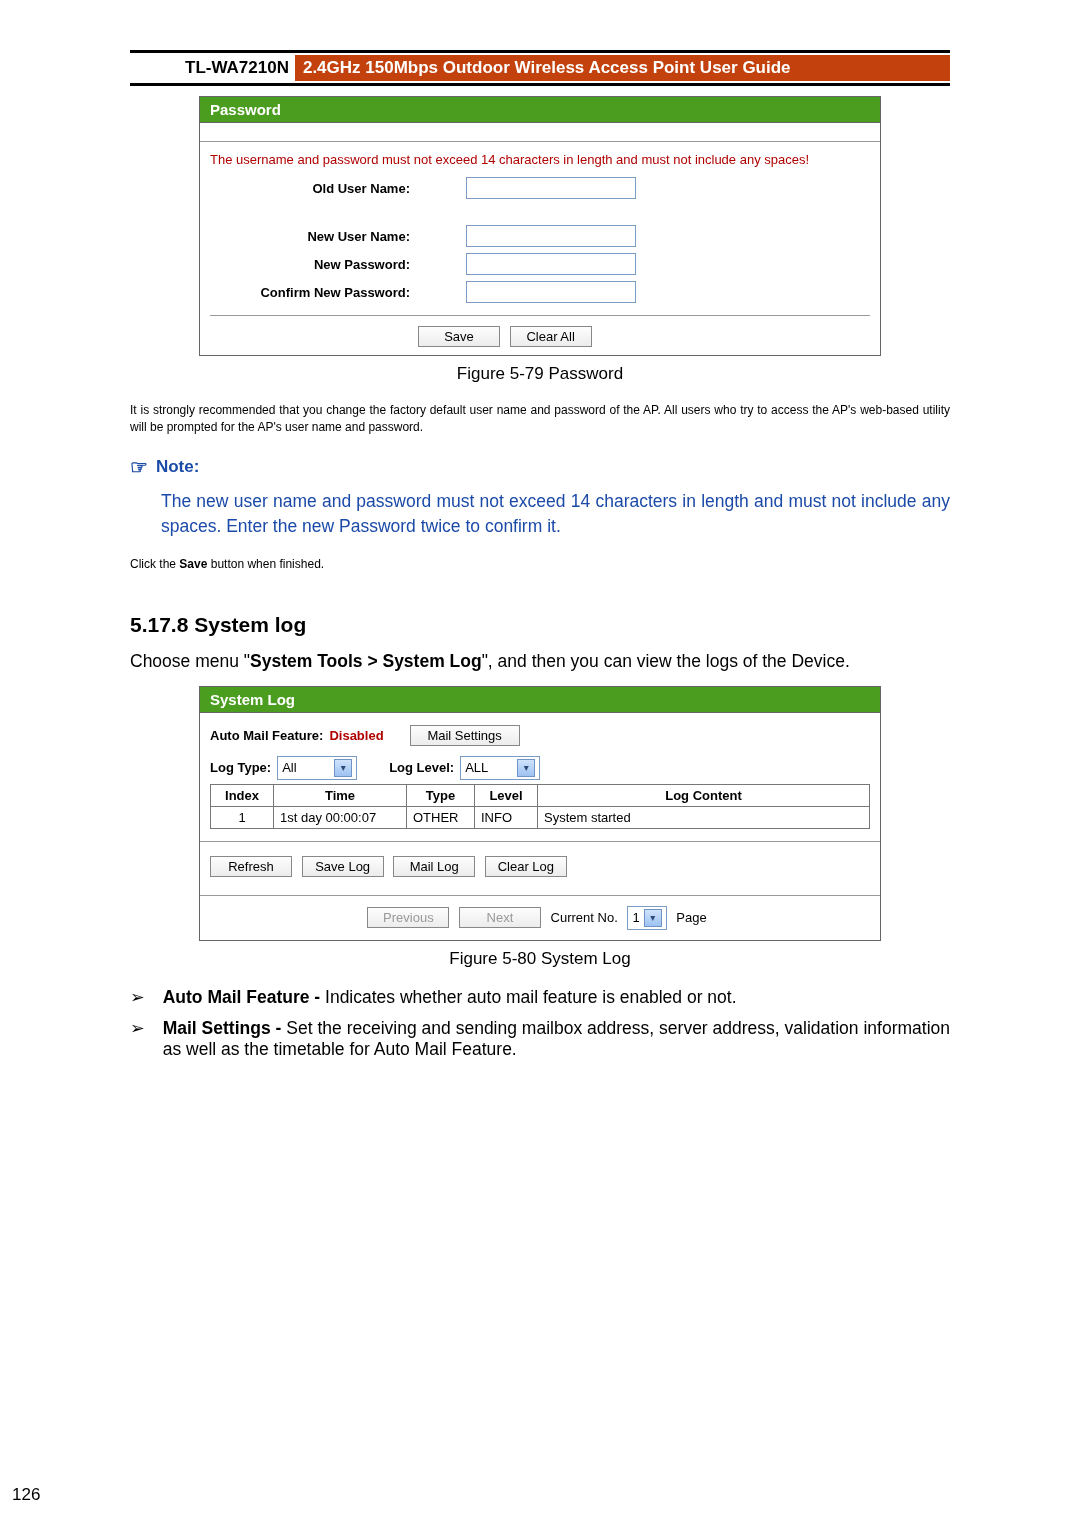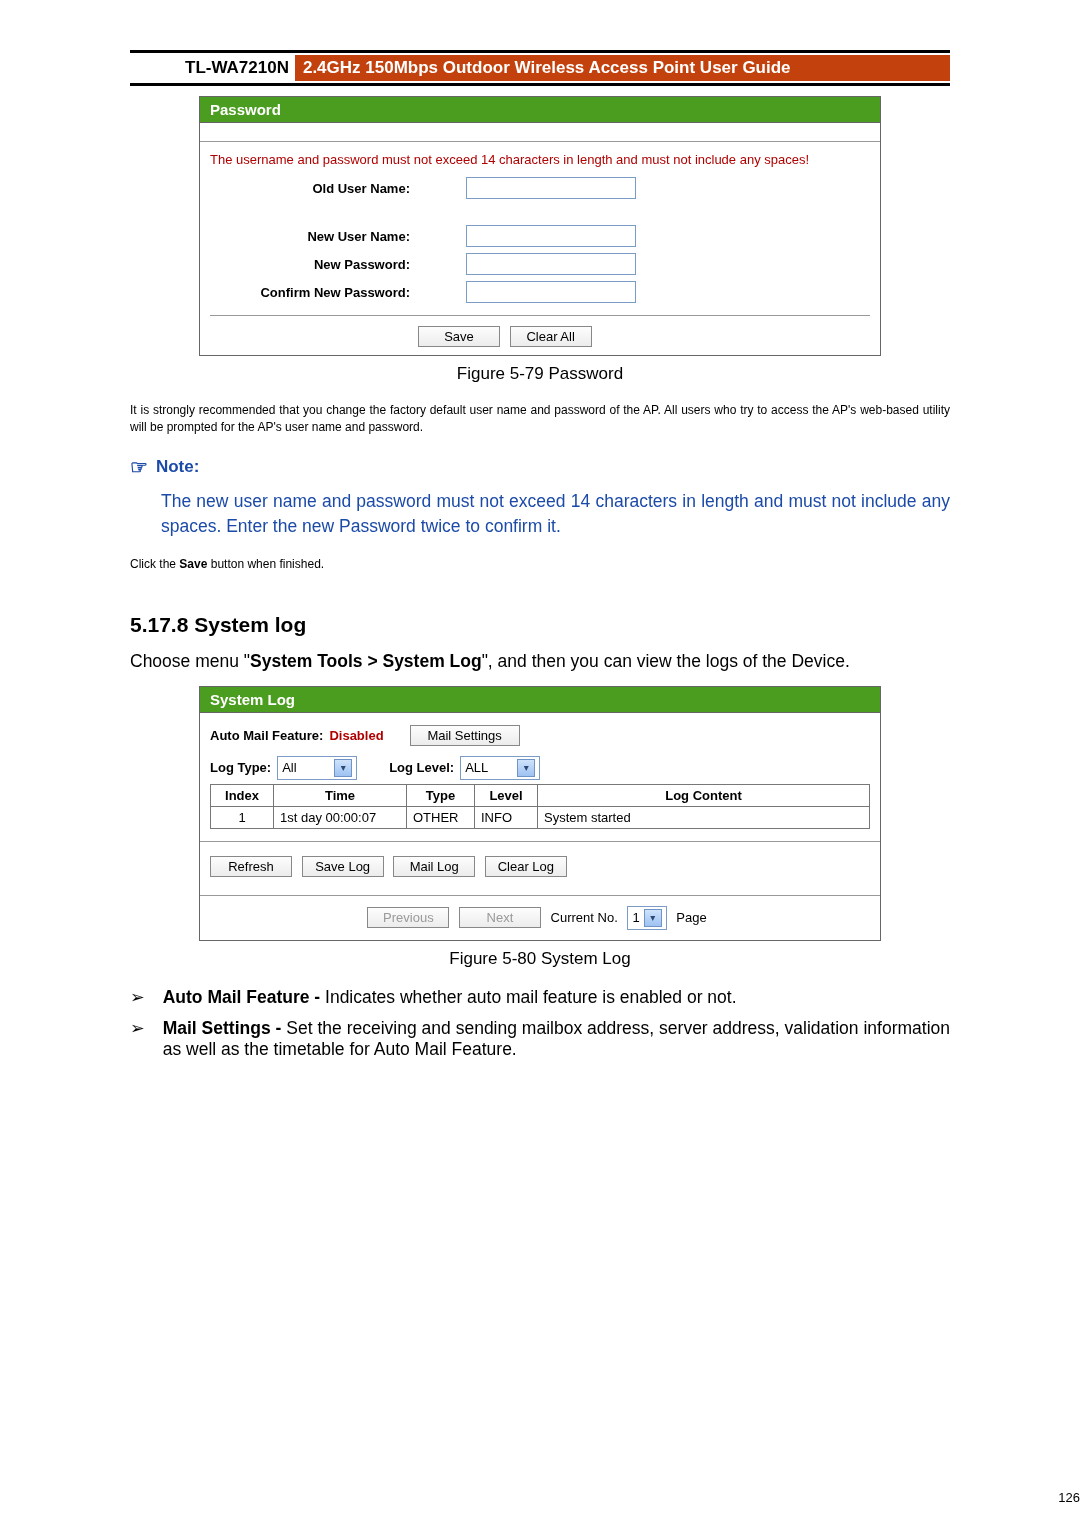--- a/index.html
+++ b/index.html
@@ -264,24 +264,24 @@
     text-align: justify;
   }
   ul.bullets li::before {
     content: "➢";
     margin-right: 18px;
     flex-shrink: 0;
   }
   .page-num {
     position: absolute;
     bottom: 22px;
-    left: 0;
+    left: 12px;
     right: 0;
-    text-align: right;
-    font-size: 13px;
+    text-align: left;
+    font-size: 17px;
   }
 </style>
 </head>
 <body>
 
 <div class="page">
   <div class="header-line"></div>
   <div class="header-row">
     <div class="model">TL-WA7210N</div>
     <div class="black-bar">2.4GHz 150Mbps Outdoor Wireless Access Point User Guide</div>

